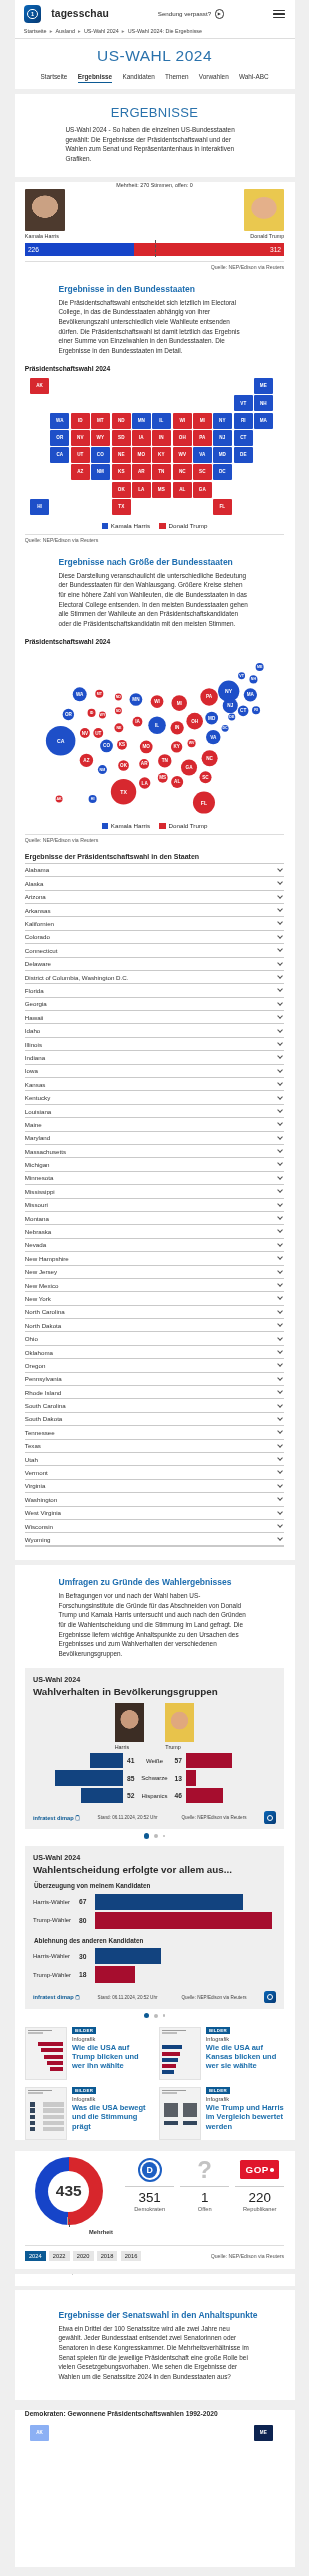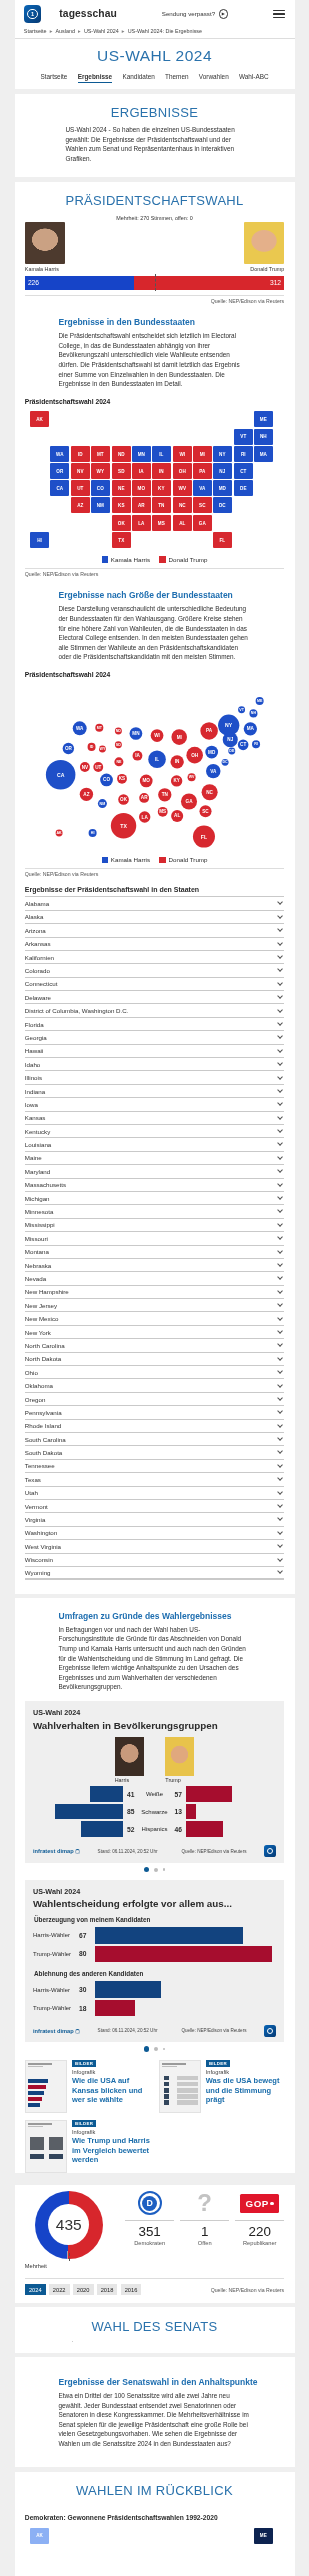--- a/index.html
+++ b/index.html
@@ -5,21 +5,21 @@
   * { margin:0; padding:0; box-sizing:border-box; }
   html,body { background:#efefef; font-family:"Liberation Sans", sans-serif; color:#2b2b2b; }
   body { width:309px; margin:0 auto; }
   .page { width:280px; margin:0 auto; }
   .card { background:#fff; margin-bottom:4.6px; }
 
   
   .hdr { padding:5.2px 9.3px 3.1px 9.3px; display:flex; align-items:center; }
   .logo-sq { width:17.5px; height:17.5px; border-radius:4.1px; background:linear-gradient(135deg,#0a66b7,#063a74); display:flex; align-items:center; justify-content:center; }
   .logo-ring { width:10.3px; height:10.3px; border:1.5px solid #fff; border-radius:50%; color:#fff; font-size:5.7px; font-weight:bold; display:flex; align-items:center; justify-content:center; }
-  .brand { font-size:10.3px; margin-left:18px; letter-spacing:0.1px; }
+  .brand { font-size:10.3px; margin-left:10px; letter-spacing:0.1px; }
   .brand b { font-weight:bold; }
   .hdr-mid { flex:1; display:flex; align-items:center; justify-content:center; gap:3.6px; font-size:6.2px; color:#333; }
   .play { width:9.3px; height:9.3px; border:0.8px solid #333; border-radius:50%; display:flex; align-items:center; justify-content:center; font-size:4.1px; color:#333; }
   .burger { width:12.4px; display:flex; flex-direction:column; gap:2.1px; cursor:pointer; }
   .burger div { height:1.3px; background:#333; border-radius:0.5px; }
   .crumbs { padding:2.1px 9.3px 4.1px 9.3px; font-size:5.4px; color:#444; border-bottom:0.5px solid #ddd; display:flex; gap:3.1px; flex-wrap:wrap; }
   .crumb-sep { color:#888; }
   .page-title { text-align:center; color:#2a72ac; font-size:15.5px; letter-spacing:0.5px; padding:8.2px 0 4.1px 0; font-weight:normal; }
   .tabs { display:flex; justify-content:center; gap:10.3px; font-size:6.4px; padding:4.1px 0 6.2px 0; }
   .tab { color:#333; cursor:pointer; padding-bottom:1.5px; }
@@ -101,21 +101,21 @@
   .thumb .tl { position:absolute; top:2.1px; left:2.1px; width:24px; height:1.5px; background:#9a9a9a; }
   .thumb .tl2 { position:absolute; top:4.6px; left:2.1px; width:15.5px; height:1.5px; background:#bdbdbd; }
   .thumb .mini { position:absolute; }
   .t-txt { font-size:5.2px; }
   .badge { display:inline-block; background:#0c5a94; color:#fff; font-size:4.4px; font-weight:bold; padding:1px 3.1px; letter-spacing:0.3px; }
   .t-kick { color:#444; font-size:5.7px; margin:2.1px 0 1px 0; }
   .t-title { color:#1a6dab; font-size:7.5px; font-weight:bold; line-height:1.25; }
 
   
   .house-wrap { display:flex; align-items:flex-start; padding:3.1px 10.3px 0 10.3px; gap:12.4px; }
-  .donut-zone { width:88px; text-align:left; position:relative; }
+  .donut-zone { width:88px; text-align:right; position:relative;font-weight:bold; }
   .donut { width:68px; height:68px; border-radius:50%; margin:3.1px auto 0 auto; position:relative;
            background:conic-gradient(#d7262c 0 50.5%, #aaa 50.5% 50.9%, #1644c8 50.9% 100%); }
   .donut .hole { position:absolute; inset:13.4px; background:#fff; border-radius:50%; display:flex; align-items:center; justify-content:center; font-size:15.5px; color:#333; }
   .donut .mm { position:absolute; left:50%; bottom:-2.1px; height:8.2px; border-left:1px dashed #555; }
   .maj-cap { font-size:5.7px; color:#333; margin-top:4.1px; }
   .house-cols { flex:1; display:grid; grid-template-columns:1fr 1fr 1fr; gap:6.2px; text-align:center; padding-top:2.1px; }
   .hc .ic { height:27px; display:flex; align-items:center; justify-content:center; }
   .dem-logo { width:24px; height:24px; border:2.1px solid #1d5fc2; border-radius:50%; display:flex; align-items:center; justify-content:center; }
   .dem-logo div { width:15.5px; height:15.5px; background:#1d5fc2; border-radius:50%; color:#fff; font-weight:bold; font-size:8.8px; display:flex; align-items:center; justify-content:center; }
   .q-mark { font-size:24px; color:#c3c3c3; font-weight:bold; }
@@ -178,21 +178,20 @@
         <span class="tab">Wahl-ABC</span>
       </div>
   </div>
 
   <div class="card" style="padding-bottom:2.1px;">
     <h2 class="sec-head">ERGEBNISSE</h2>
     <p class="lead">US-Wahl 2024 - So haben die einzelnen US-Bundesstaaten gewählt: Die Ergebnisse der Präsidentschaftswahl und der Wahlen zum Senat und Repräsentantenhaus in interaktiven Grafiken.</p>
   </div>
 
   <div class="card" style="padding-bottom:3.1px;">
-    <h2 class="sec-head">PRÄSIDENTSCHAFTSWAHL</h2>
 
     <div class="cand-zone">
       <div class="maj-line">Mehrheit: 270 Stimmen, offen: 0</div>
       <div class="photo harris"></div>
       <div class="photo trump"></div>
       <div class="cand-name l">Kamala Harris</div>
       <div class="cand-name r">Donald Trump</div>
     </div>
     <div class="pres-bar">
       <div class="b blue" id="pres-blue" style="width: 42.0074%;">
@@ -807,20 +806,32 @@
         <div class="d a" style="width: 5.7px; height: 5.7px;"></div>
         <div class="d" style="width: 4.1px; height: 4.1px;"></div>
         <div class="d" style="width: 2.6px; height: 2.6px;"></div>
       </div>
 
     <div class="teasers" id="teasers">
         <div class="teaser">
           <div class="thumb">
             <div class="tl"></div>
             <div class="tl2"></div>
+            <div class="mini" style="top: 14.4px; right: 3.1px; width: 25px; height: 4.1px; background: rgb(166, 13, 46);"></div>
+            <div class="mini" style="top: 20.6px; right: 3.1px; width: 21.6px; height: 4.1px; background: rgb(166, 13, 46);"></div>
+            <div class="mini" style="top: 27px; right: 3.1px; width: 18.5px; height: 4.1px; background: rgb(166, 13, 46);"></div>
+            <div class="mini" style="top: 33px; right: 3.1px; width: 15.5px; height: 4.1px; background: rgb(166, 13, 46);"></div>
+            <div class="mini" style="top: 39px; right: 3.1px; width: 12.4px; height: 4.1px; background: rgb(166, 13, 46);"></div>
+          </div>
+          <div class="t-txt"><span class="badge">BILDER</span><div class="t-kick">Infografik</div><div class="t-title">Wie die USA auf Trump blicken und wer ihn wählte</div></div>
+        </div>
+        <div class="teaser">
+          <div class="thumb">
+            <div class="tl"></div>
+            <div class="tl2"></div>
             <div class="mini" style="top: 17.5px; left: 2.1px; width: 20.6px; height: 4.1px; background: rgb(18, 67, 127);"></div>
             <div class="mini" style="top: 24px; left: 2.1px; width: 18.5px; height: 4.1px; background: rgb(166, 13, 46);"></div>
             <div class="mini" style="top: 30px; left: 2.1px; width: 16.5px; height: 4.1px; background: rgb(18, 67, 127);"></div>
             <div class="mini" style="top: 36px; left: 2.1px; width: 14.4px; height: 4.1px; background: rgb(166, 13, 46);"></div>
             <div class="mini" style="top: 42px; left: 2.1px; width: 12.4px; height: 4.1px; background: rgb(18, 67, 127);"></div>
           </div>
           <div class="t-txt"><span class="badge">BILDER</span><div class="t-kick">Infografik</div><div class="t-title">Wie die USA auf Kansas blicken und wer sie wählte</div></div>
         </div>
         <div class="teaser">
           <div class="thumb">
@@ -899,31 +910,29 @@
           <span class="chip">2022</span>
           <span class="chip">2020</span>
           <span class="chip">2018</span>
           <span class="chip">2016</span>
         </div>
       <div class="house-src">Quelle: NEP/Edison via Reuters</div>
     </div>
   </div>
 
   <div class="card" style="padding-bottom:1px;">
-    <h2 class="sec-head">WAHL DES SENATS</h2>
     <div class="artifact"></div>
   </div>
 
   <div class="card" style="padding:6.2px 0 9.3px 0;">
     <h3 class="sub-head">Ergebnisse der Senatswahl in den Anhaltspunkte</h3>
     <p class="sub-text">Etwa ein Drittel der 100 Senatssitze wird alle zwei Jahre neu gewählt. Jeder Bundesstaat entsendet zwei Senatorinnen oder Senatoren in diese Kongresskammer. Die Mehrheitsverhältnisse im Senat spielen für die jeweilige Präsidentschaft eine große Rolle bei vielen Gesetzgebungsvorhaben. Wie sehen die Ergebnisse der Wahlen um die Senatssitze 2024 in den Bundesstaaten aus?</p>
   </div>
 
   <div class="card" style="padding-bottom:4.1px;">
-    <h2 class="sec-head">WAHLEN IM RÜCKBLICK</h2>
     <div class="retro-label">Demokraten: Gewonnene Präsidentschaftswahlen 1992-2020</div>
     <div class="tilemap" id="retromap">
         <div class="tile" style="left: 5.2px; top: 1px; background: rgb(140, 176, 244);">AK</div>
         <div class="tile" style="left: 229px; top: 1px; background: rgb(13, 35, 80);">ME</div>
       </div>
 
   </div>
 
 </div>
 

